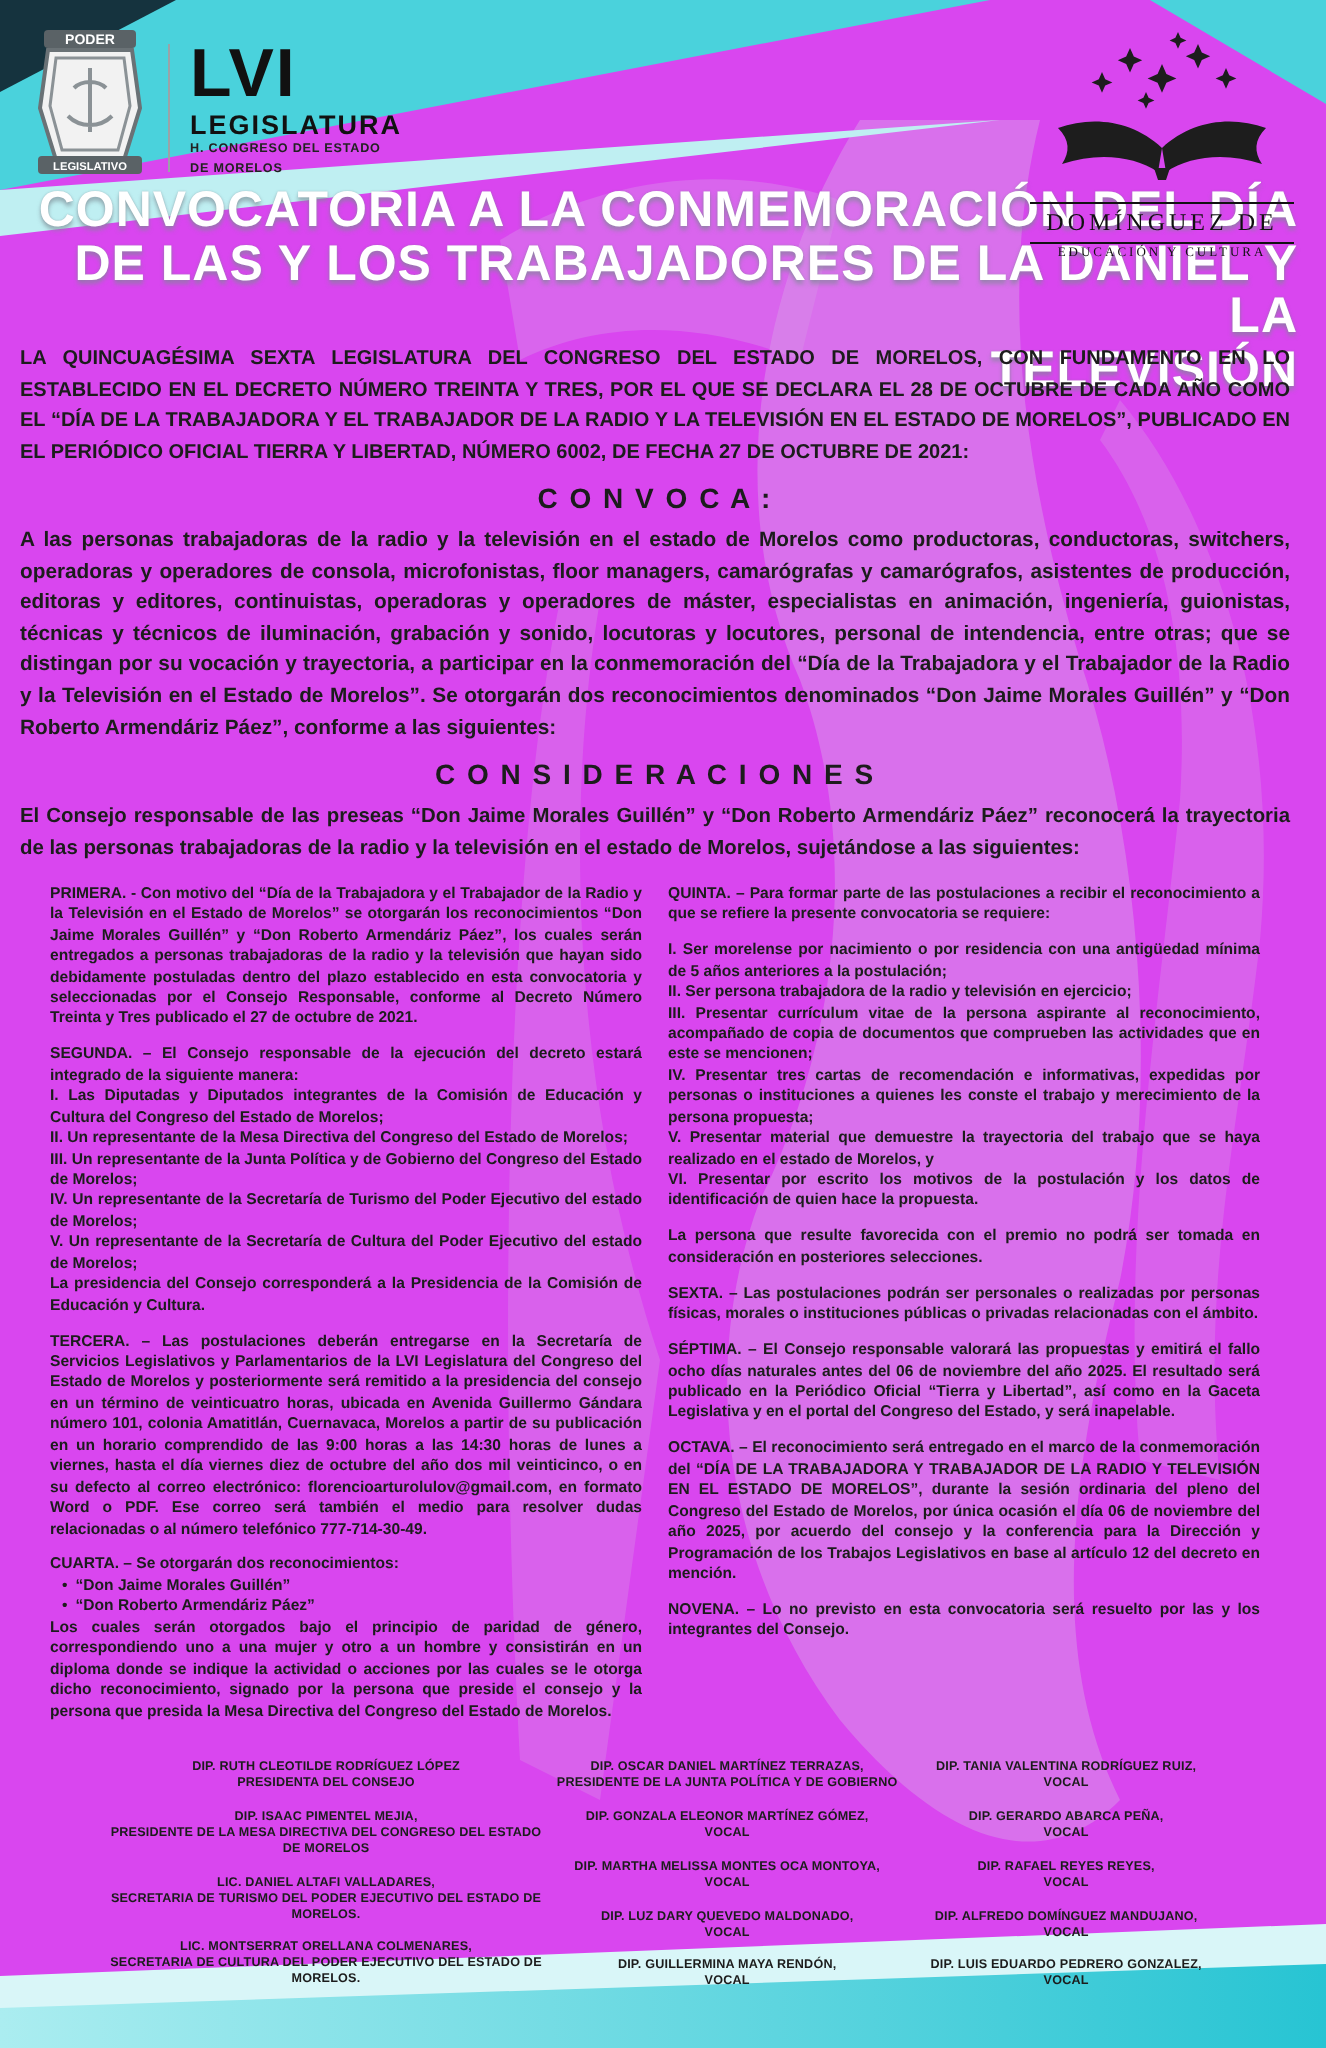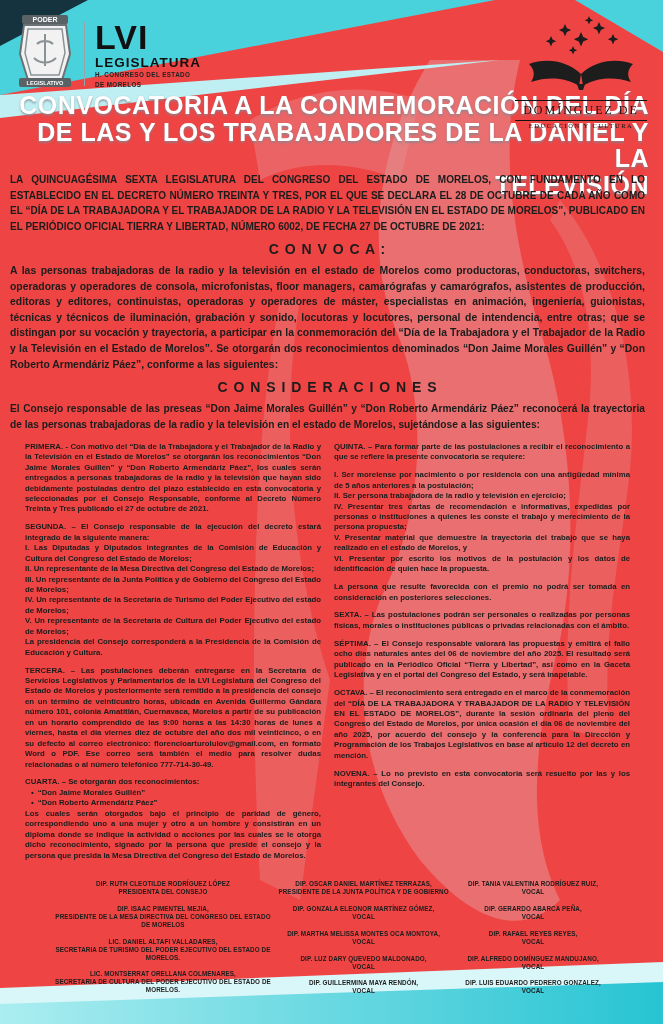--- a/index.html
+++ b/index.html
@@ -1,19 +1,19 @@
 <!DOCTYPE html>
 <html><head>
 <meta charset="utf-8">
 <style>
   html,body{margin:0;padding:0;}
   .page{
     position:relative;
     width:663px;height:1024px;
-    background:#ef4444;
+    background:#d946ef;
     font-family:"Liberation Sans",sans-serif;
     color:#1c1c1c;
     overflow:hidden;
   }
   svg.decor{position:absolute;left:0;pointer-events:none;}
   .decor-top{top:0;}
   .decor-bottom{bottom:0;}
   .watermark{top:0;opacity:.5;}
 
   
@@ -168,20 +168,21 @@
         <div class="bullet-row">
             <span>“Don Roberto Armendáriz Páez”</span>
           </div>
         <div class="blk">Los cuales serán otorgados bajo el principio de paridad de género, correspondiendo uno a una mujer y otro a un hombre y consistirán en un diploma donde se indique la actividad o acciones por las cuales se le otorga dicho reconocimiento, signado por la persona que preside el consejo y la persona que presida la Mesa Directiva del Congreso del Estado de Morelos.</div>
       </div>
 
       <div class="col">
         <div class="blk">QUINTA. – Para formar parte de las postulaciones a recibir el reconocimiento a que se refiere la presente convocatoria se requiere:</div>
         <div class="tight">I. Ser morelense por nacimiento o por residencia con una antigüedad mínima de 5 años anteriores a la postulación;</div>
         <div class="tight">II. Ser persona trabajadora de la radio y televisión en ejercicio;</div>
+        <div class="tight">III. Presentar currículum vitae de la persona aspirante al reconocimiento, acompañado de copia de documentos que comprueben las actividades que en este se mencionen;</div>
         <div class="tight">IV. Presentar tres cartas de recomendación e informativas, expedidas por personas o instituciones a quienes les conste el trabajo y merecimiento de la persona propuesta;</div>
         <div class="tight">V. Presentar material que demuestre la trayectoria del trabajo que se haya realizado en el estado de Morelos, y</div>
         <div class="blk">VI. Presentar por escrito los motivos de la postulación y los datos de identificación de quien hace la propuesta.</div>
         <div class="blk">La persona que resulte favorecida con el premio no podrá ser tomada en consideración en posteriores selecciones.</div>
         <div class="blk">SEXTA. – Las postulaciones podrán ser personales o realizadas por personas físicas, morales o instituciones públicas o privadas relacionadas con el ámbito.</div>
         <div class="blk">SÉPTIMA. – El Consejo responsable valorará las propuestas y emitirá el fallo ocho días naturales antes del 06 de noviembre del año 2025. El resultado será publicado en la Periódico Oficial “Tierra y Libertad”, así como en la Gaceta Legislativa y en el portal del Congreso del Estado, y será inapelable.</div>
         <div class="blk">OCTAVA. – El reconocimiento será entregado en el marco de la conmemoración del “DÍA DE LA TRABAJADORA Y TRABAJADOR DE LA RADIO Y TELEVISIÓN EN EL ESTADO DE MORELOS”, durante la sesión ordinaria del pleno del Congreso del Estado de Morelos, por única ocasión el día 06 de noviembre del año 2025, por acuerdo del consejo y la conferencia para la Dirección y Programación de los Trabajos Legislativos en base al artículo 12 del decreto en mención.</div>
         <div class="blk">NOVENA. – Lo no previsto en esta convocatoria será resuelto por las y los integrantes del Consejo.</div>
       </div>
     </div>

